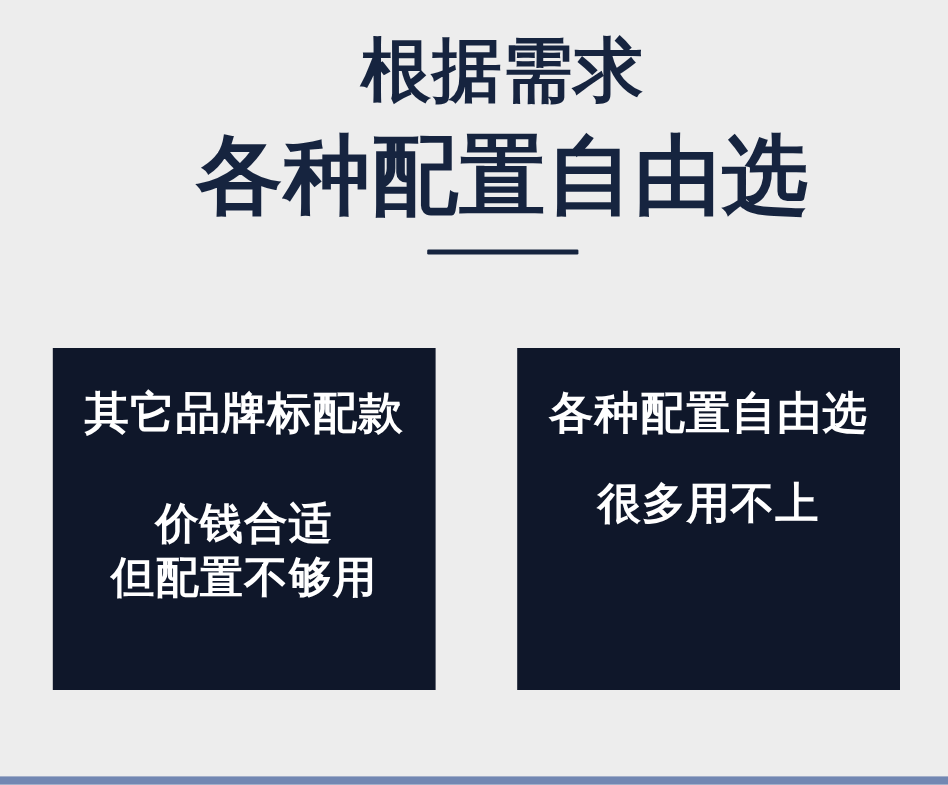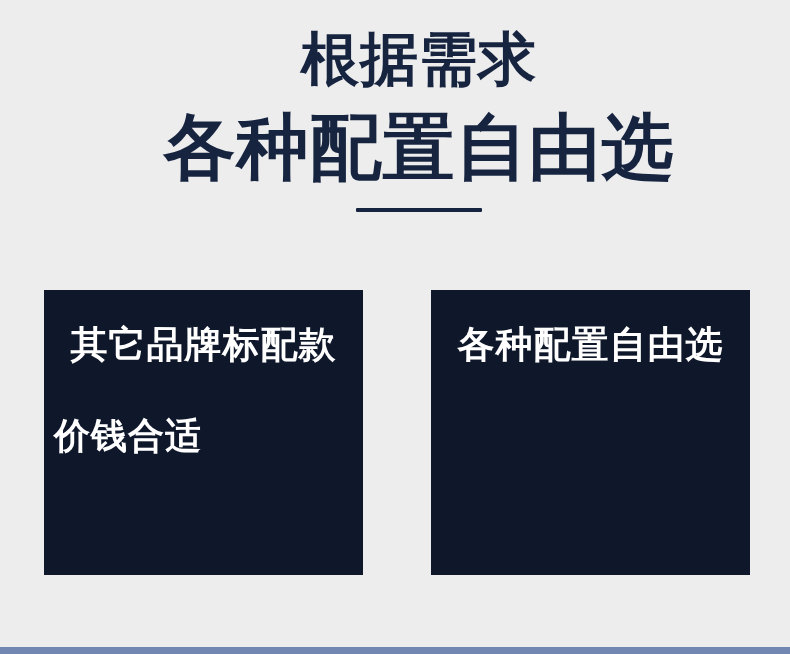--- a/index.html
+++ b/index.html
@@ -90,21 +90,21 @@
     letter-spacing: 1px;
     line-height: 1.15;
     white-space: nowrap;
     margin: 0;
   }
 
   .card-lines {
     margin-top: auto;
     margin-bottom: auto;
     display: flex;
-    flex-direction: row;
+    flex-direction: column;
     align-items: center;
     width: 100%;
   }
 
   .card-line {
     color: #ffffff;
     font-size: 36px;
     font-weight: bold;
     letter-spacing: 1px;
     line-height: 1.26;
@@ -141,26 +141,28 @@
     <div class="headline headline-2">各种配置自由选</div>
     <div class="title-divider"></div>
   </div>
 
   <div class="cards-row">
 
     <div class="compare-card card-left">
       <div class="card-title">其它品牌标配款</div>
       <div class="card-lines">
         <div class="card-line">价钱合适</div>
+        <div class="card-line">但配置不够用</div>
       </div>
     </div>
 
     <div class="compare-card card-right">
       <div class="card-title">各种配置自由选</div>
       <div class="card-lines">
+        <div class="card-line">很多用不上</div>
       </div>
     </div>
 
   </div>
 
   <div class="bottom-strip"></div>
 
 </div>
 
 </body></html>

